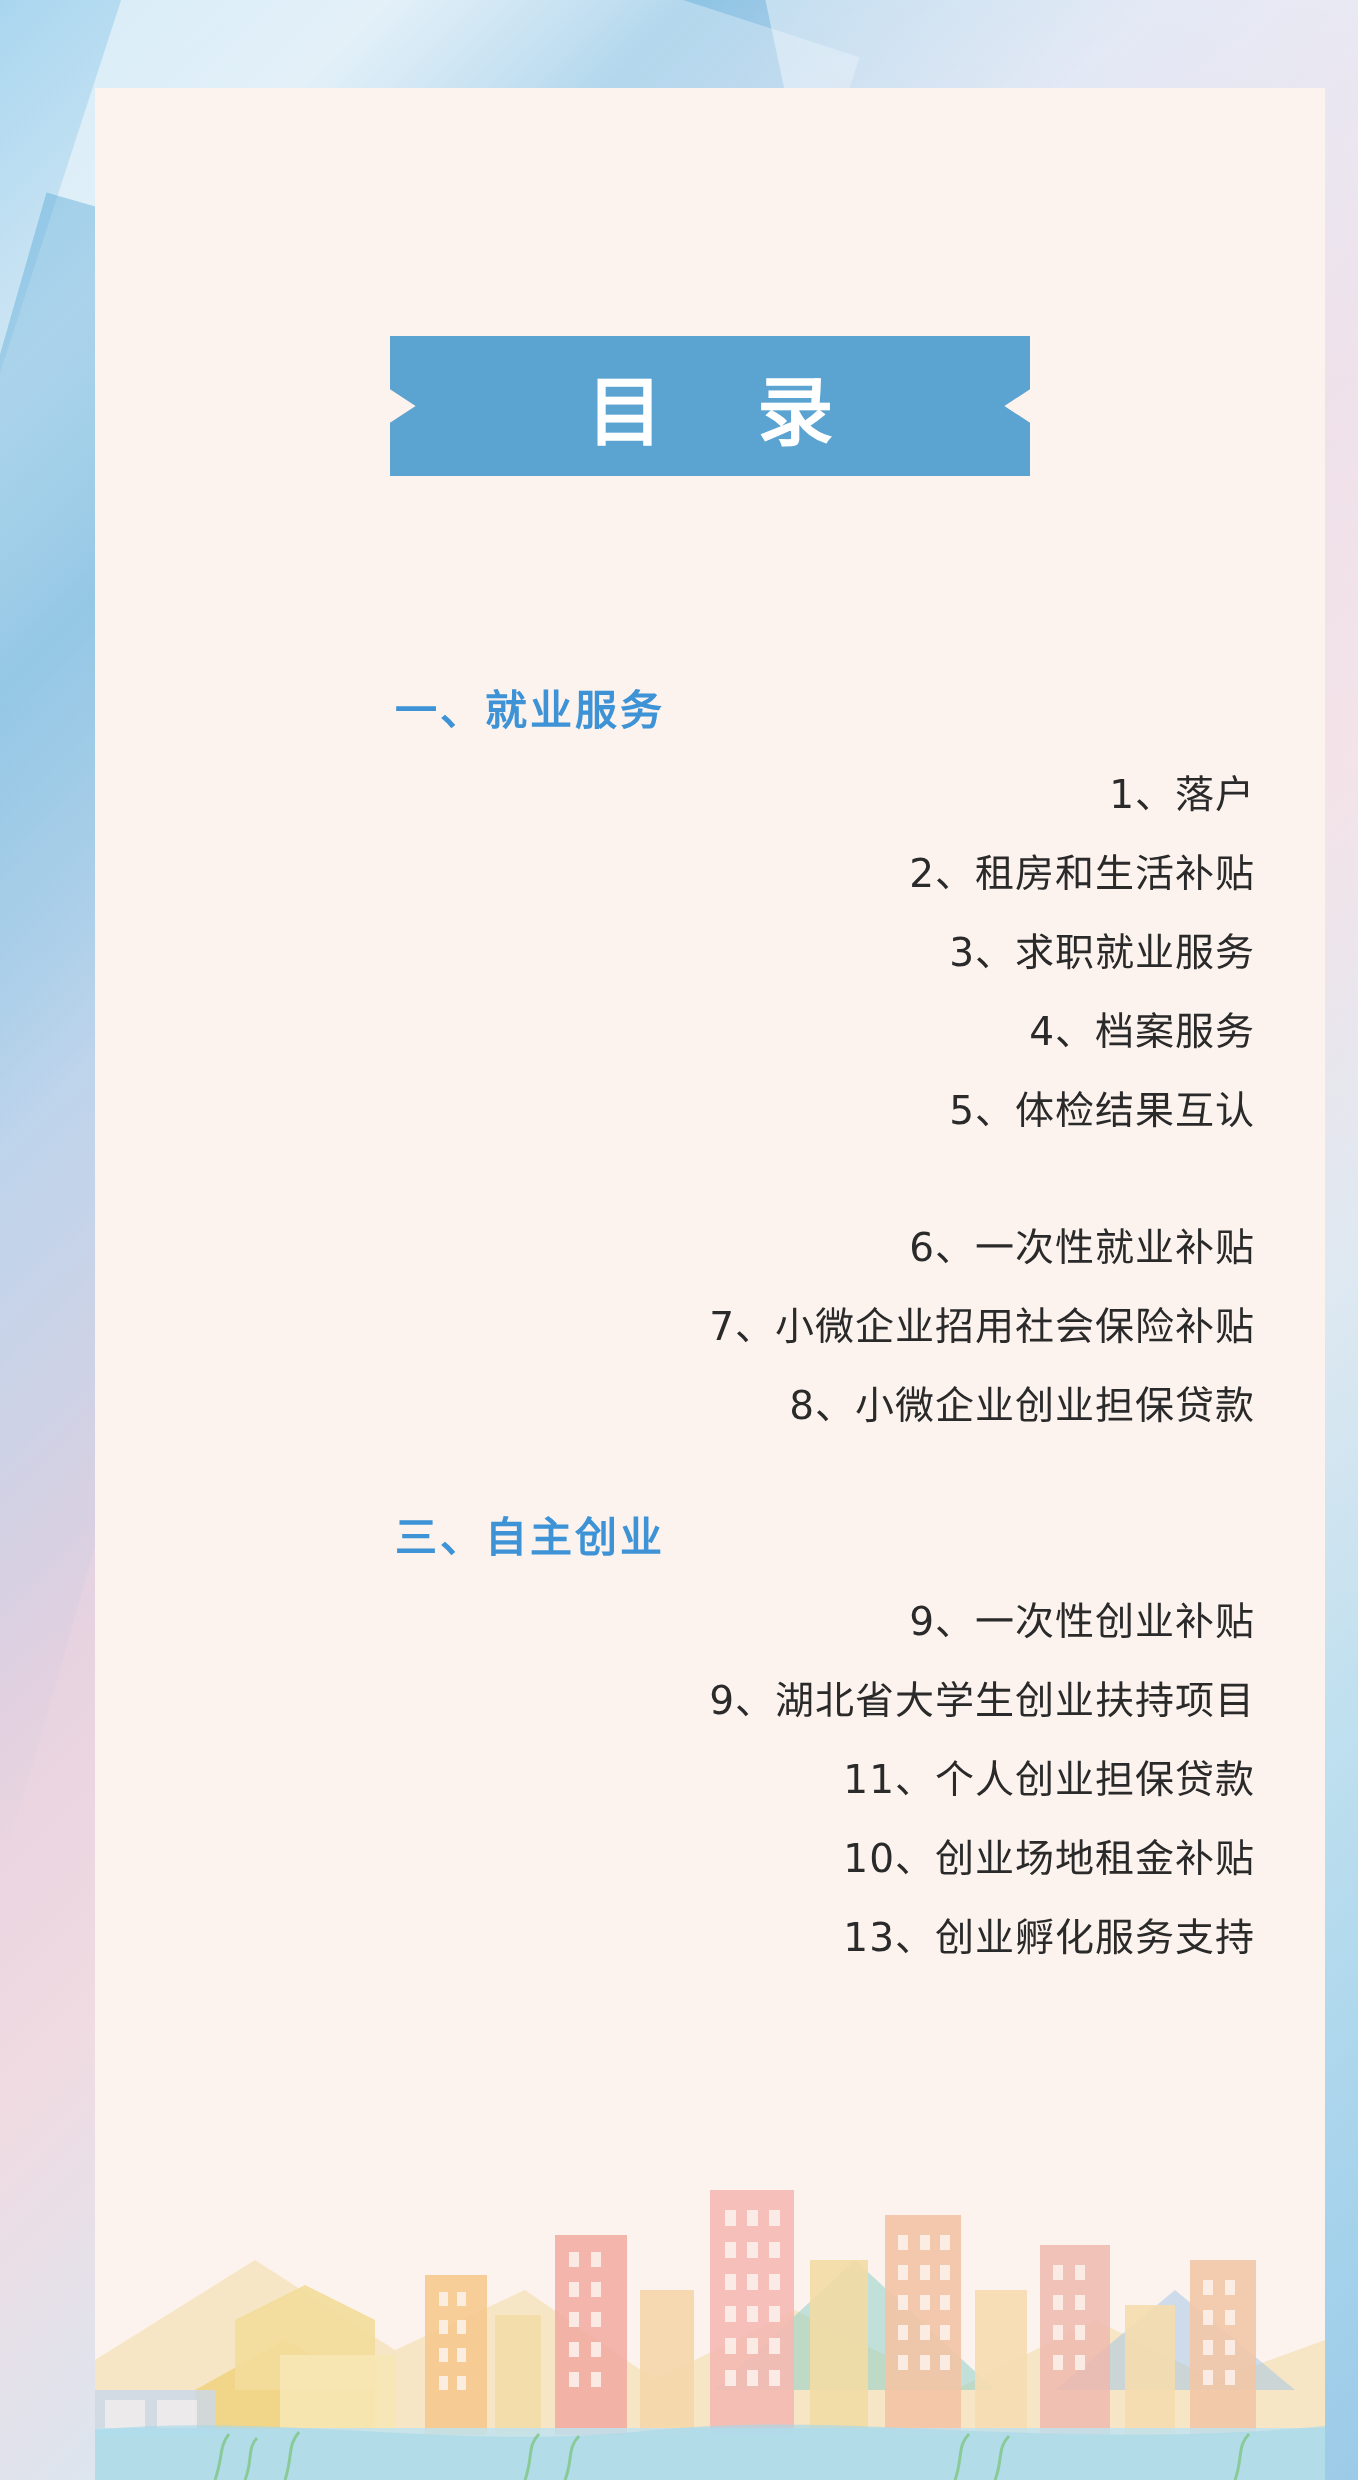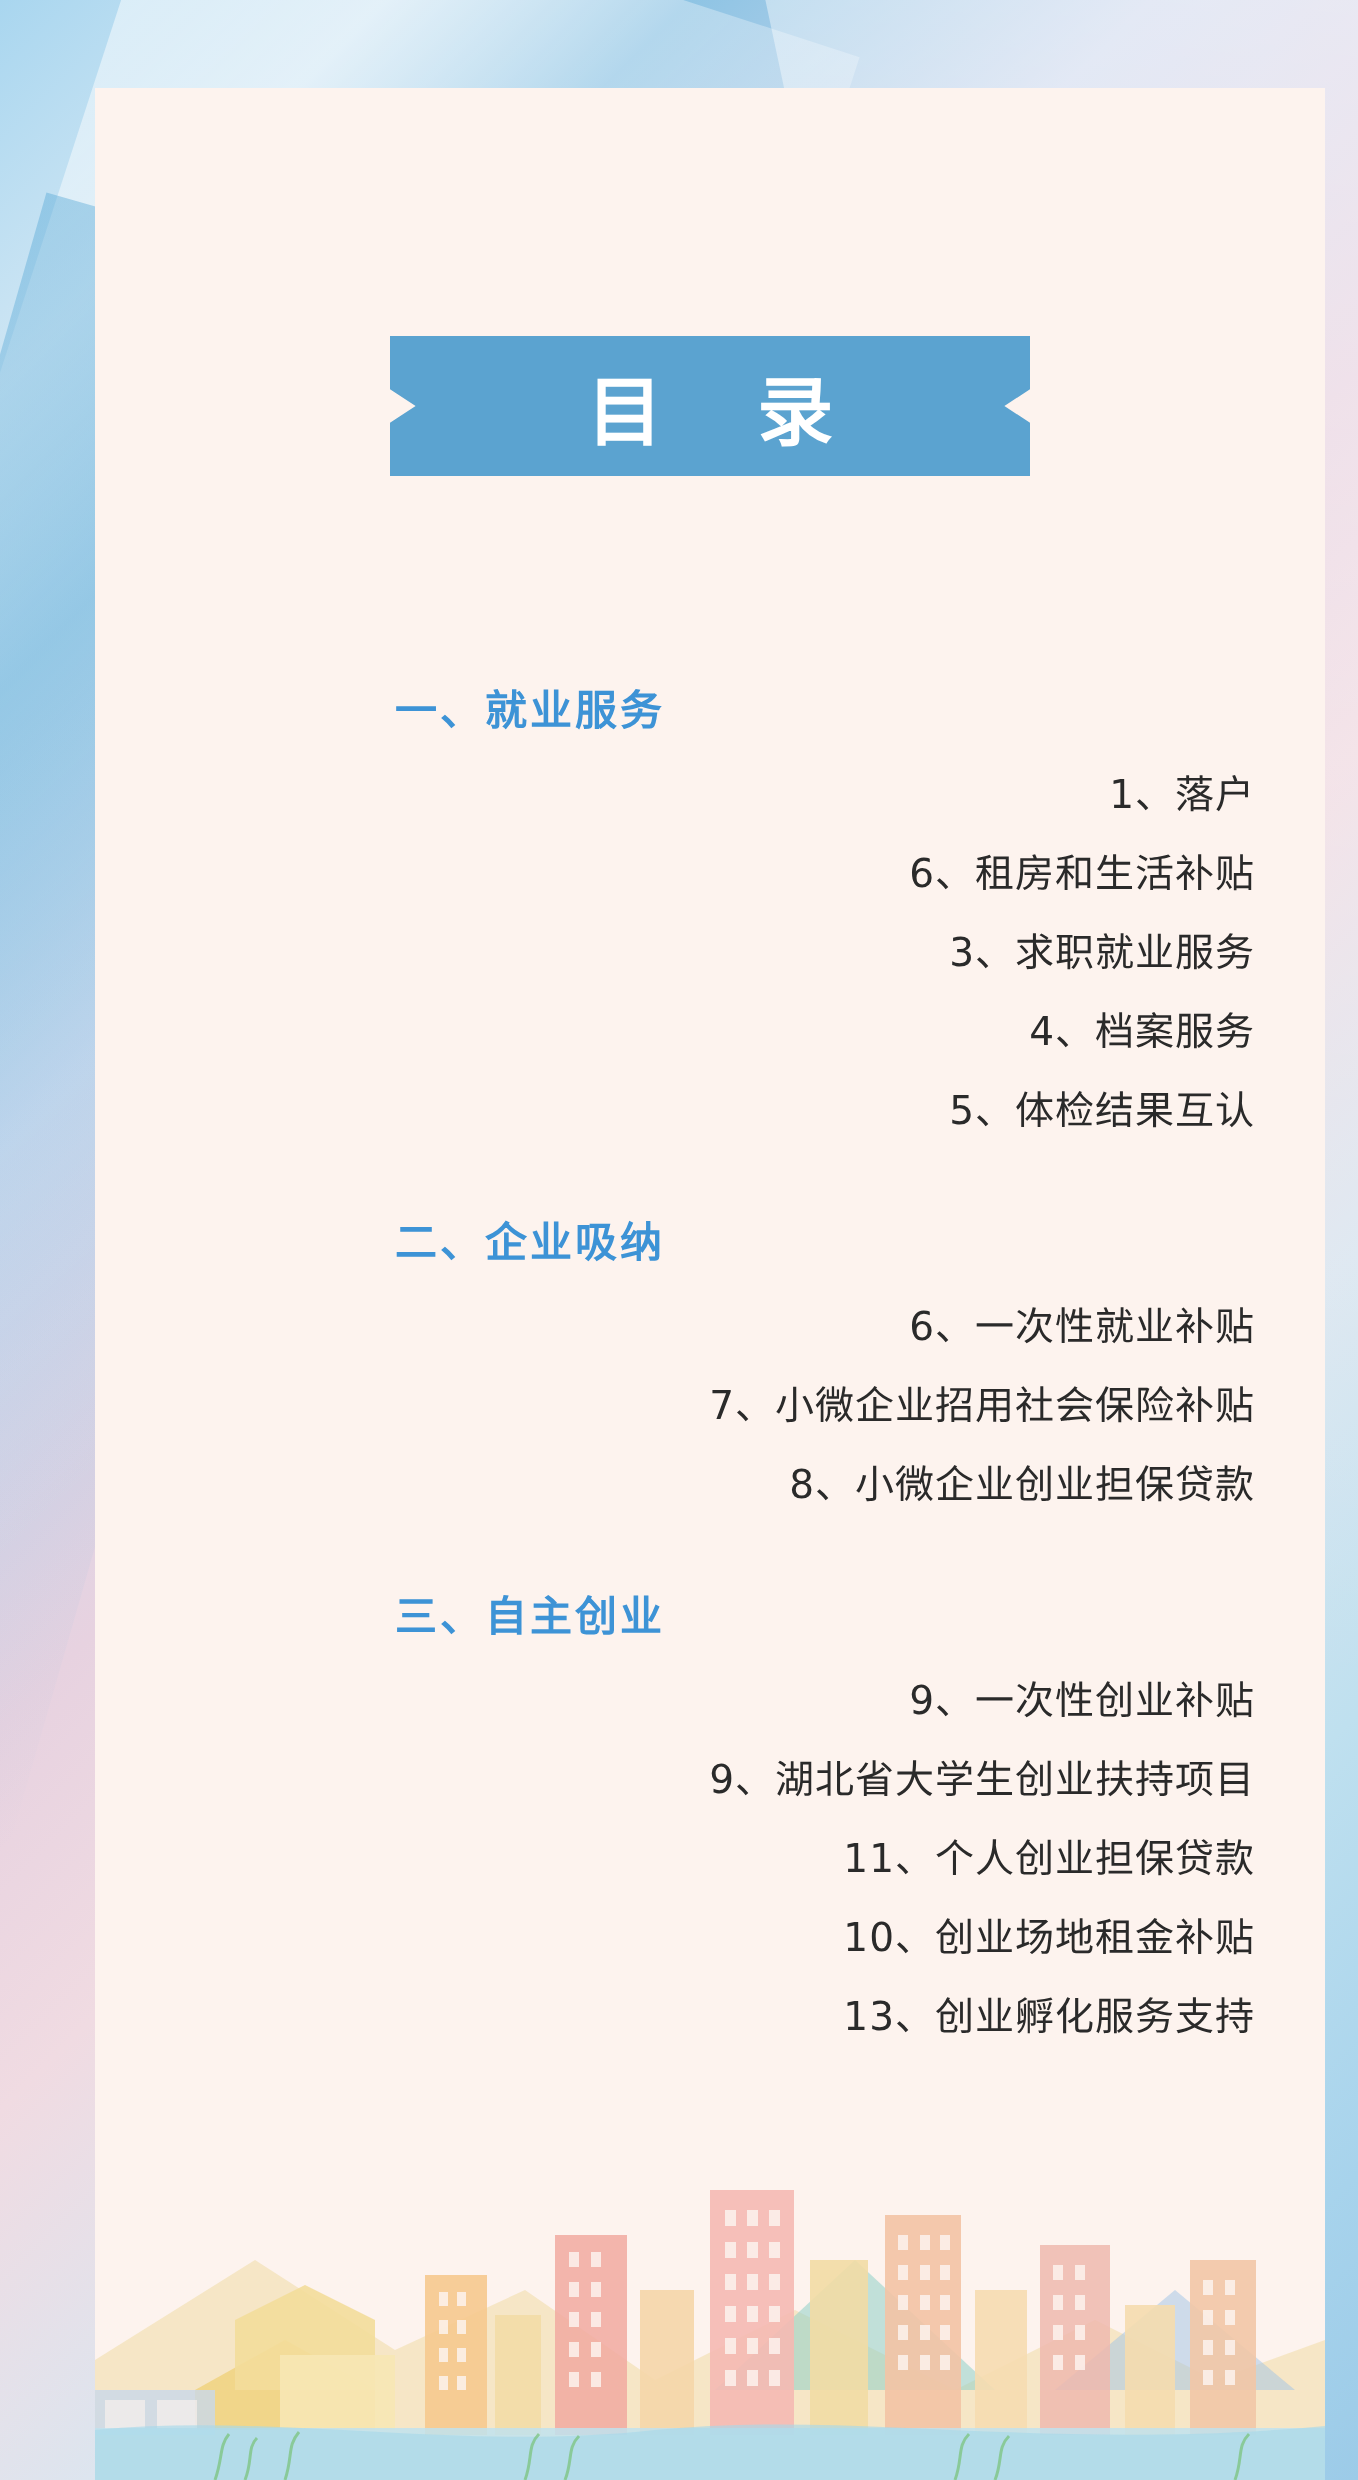--- a/index.html
+++ b/index.html
@@ -139,28 +139,27 @@
     <div class="banner-wrap">
       <div class="banner"></div>
       <div class="banner-text">目 录</div>
     </div>
 
     <div class="content">
 
       <div class="section">
         <div class="section-title">一、就业服务</div>
         <div class="item">1、落户</div>
-        <div class="item">6、租房和生活补贴</div>
+        <div class="item">2、租房和生活补贴</div>
         <div class="item">3、求职就业服务</div>
         <div class="item">4、档案服务</div>
         <div class="item">5、体检结果互认</div>
       </div>
 
       <div class="section">
-        <div class="section-title">二、企业吸纳</div>
         <div class="item">6、一次性就业补贴</div>
         <div class="item">7、小微企业招用社会保险补贴</div>
         <div class="item">8、小微企业创业担保贷款</div>
       </div>
 
       <div class="section">
         <div class="section-title">三、自主创业</div>
         <div class="item">9、一次性创业补贴</div>
         <div class="item">9、湖北省大学生创业扶持项目</div>
         <div class="item">11、个人创业担保贷款</div>

